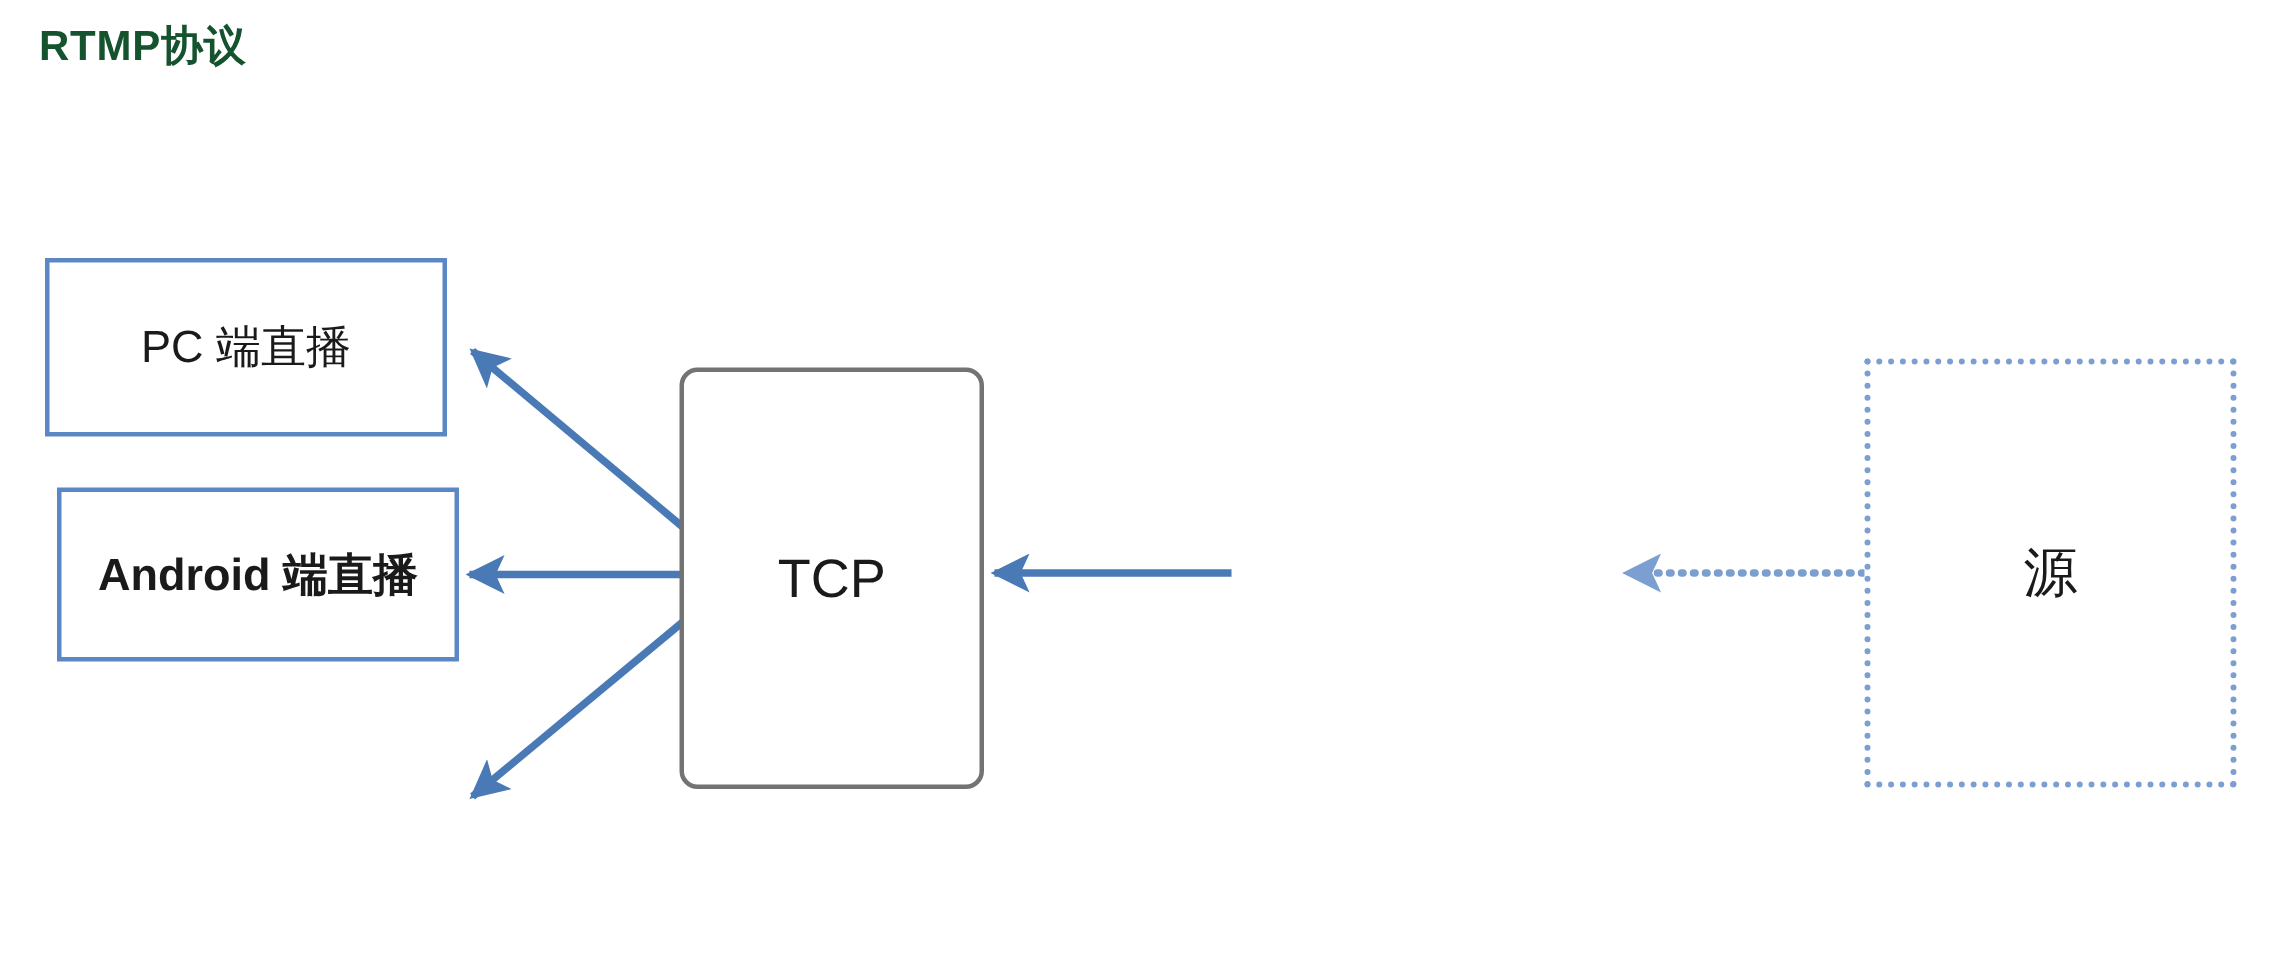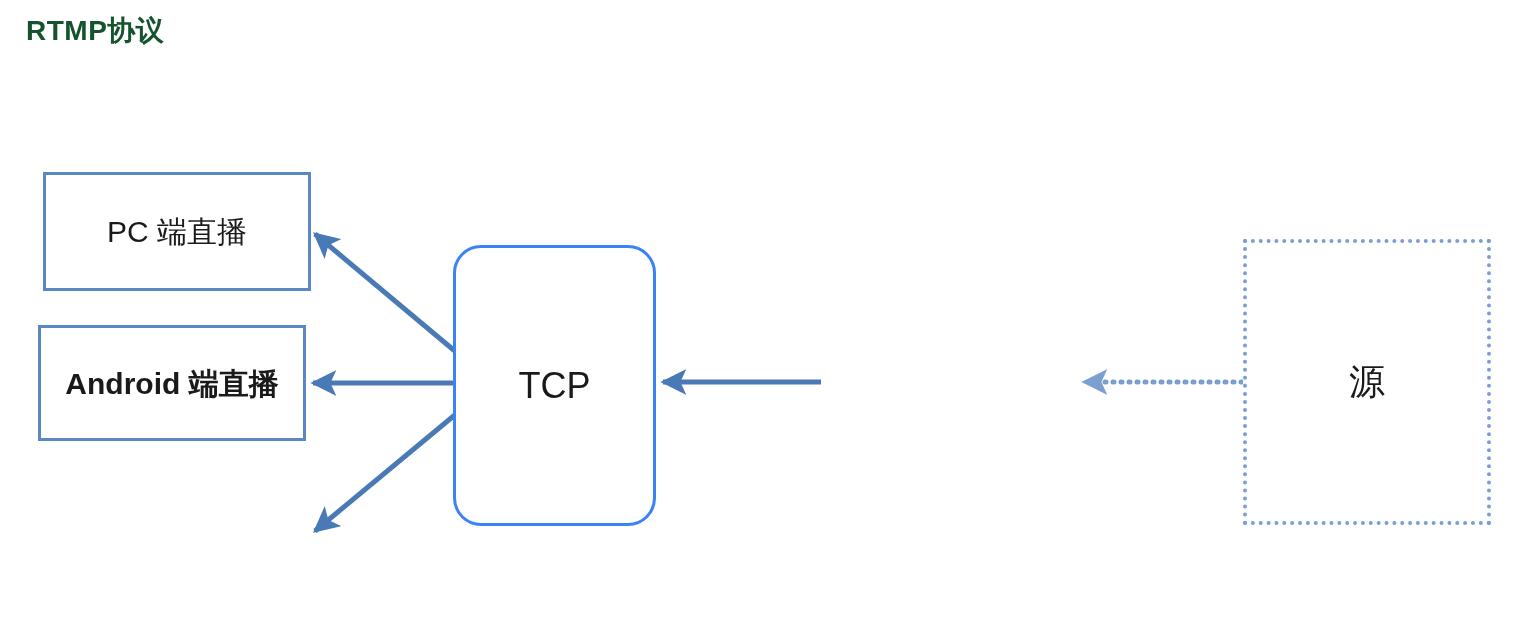--- a/index.html
+++ b/index.html
@@ -60,30 +60,30 @@
     line-height: 1.1;
     color: #1a1a1a;
     white-space: nowrap;
   }
 
   .node.client {
     border: 3px solid #5b88c4;
   }
 
   .node.rounded {
-    border: 3px solid #3b82f6;
-    border-radius: 28px;
+    border: 3px solid #737373;
+    border-radius: 12px;
   }
 
   .node.dotted {
     border: 4px dotted #7b9fd0;
   }
 
   
-  #node-pc       { left: 43px;   top: 172px; width: 268px; height: 119px; }
+  #node-pc       { left: 30px;   top: 172px; width: 268px; height: 119px; }
   #node-android  { left: 38px;   top: 325px; width: 268px; height: 116px; font-weight: bold; }
   #node-ios      { left: 38px;   top: 475px; width: 268px; height: 117px; }
   #node-tcp      { left: 453px;  top: 245px; width: 203px; height: 281px; }
   #node-cdn      { left: 822px;  top: 238px; width: 253px; height: 288px; }
   #node-origin   { left: 1243px; top: 239px; width: 248px; height: 286px; }
 
   #node-tcp .node-label    { font-size: 36px; }
   #node-cdn .node-label    { font-size: 36px; }
   #node-origin .node-label { font-size: 36px; }
 </style>

